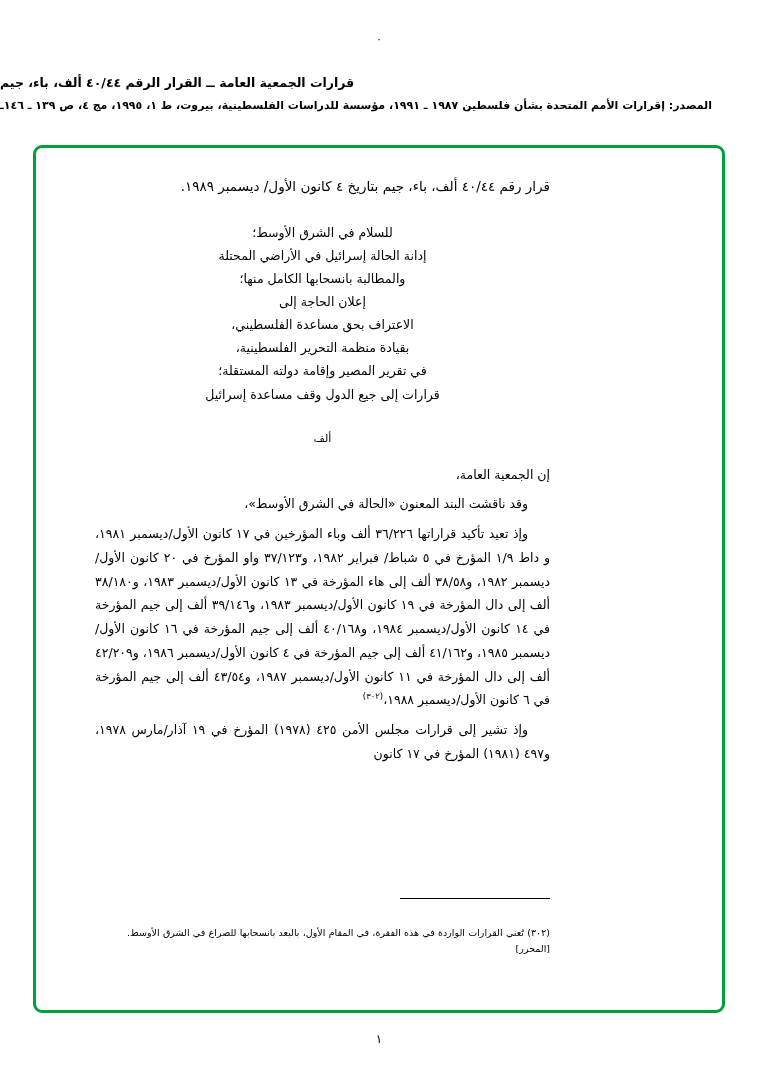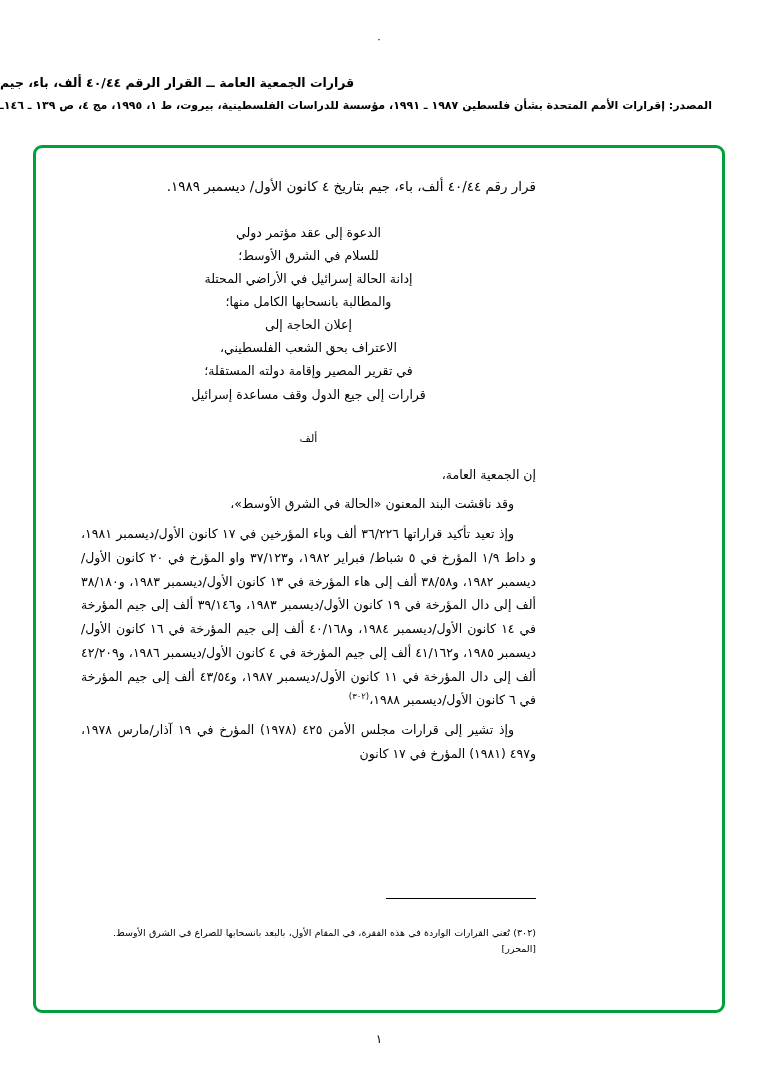--- a/index.html
+++ b/index.html
@@ -57,21 +57,21 @@
     left: 33px;
     width: 692px;
     height: 868px;
     border: 3px solid #00a13a;
     border-radius: 9px;
     box-sizing: border-box;
   }
   .content {
     position: absolute;
     top: 175px;
-    left: 33px;
+    left: 47px;
     width: 583px;
     height: 810px;
     box-sizing: border-box;
     padding: 0 80px 0 48px;
     direction: rtl;
     text-align: right;
   }
   .res-head {
     font-size: 13.5px;
     line-height: 1.75;
@@ -151,26 +151,26 @@
     <div class="header-source">المصدر: إقرارات الأمم المتحدة بشأن فلسطين ١٩٨٧ ـ ١٩٩١، مؤسسة للدراسات الفلسطينية، بيروت، ط ١، ١٩٩٥، مج ٤، ص ١٣٩ ـ ١٤٦ـ</div>
   </div>
 
   <div class="frame"></div>
 
   <div class="content">
 
     <div class="res-head">قرار رقم ٤٠/٤٤ ألف، باء، جيم بتاريخ ٤ كانون الأول/ ديسمبر ١٩٨٩.</div>
 
     <div class="title-lines">
-      <div>الدعوة إلى عقد مؤتمر دولي</div>
       <div>للسلام في الشرق الأوسط؛</div>
       <div>إدانة الحالة إسرائيل في الأراضي المحتلة</div>
       <div>والمطالبة بانسحابها الكامل منها؛</div>
       <div>إعلان الحاجة إلى</div>
-      <div>الاعتراف بحق الشعب الفلسطيني،</div>
+      <div>الاعتراف بحق مساعدة الفلسطيني،</div>
+      <div>بقيادة منظمة التحرير الفلسطينية،</div>
       <div>في تقرير المصير وإقامة دولته المستقلة؛</div>
       <div>قرارات إلى جيع الدول وقف مساعدة إسرائيل</div>
     </div>
 
     <div class="section-letter">ألف</div>
 
     <div class="para noindent">إن الجمعية العامة،</div>
     <div class="para indent">وقد ناقشت البند المعنون «الحالة في الشرق الأوسط»،</div>
     <div class="para indent"><span>وإذ تعيد تأكيد قراراتها ٣٦/٢٢٦ ألف وباء المؤرخين في ١٧ كانون الأول/ديسمبر ١٩٨١، و داط ١/٩ المؤرخ في ٥ شباط/ فبراير ١٩٨٢، و٣٧/١٢٣ واو المؤرخ في ٢٠ كانون الأول/ ديسمبر ١٩٨٢، و٣٨/٥٨ ألف إلى هاء المؤرخة في ١٣ كانون الأول/ديسمبر ١٩٨٣، و٣٨/١٨٠ ألف إلى دال المؤرخة في ١٩ كانون الأول/ديسمبر ١٩٨٣، و٣٩/١٤٦ ألف إلى جيم المؤرخة في ١٤ كانون الأول/ديسمبر ١٩٨٤، و٤٠/١٦٨ ألف إلى جيم المؤرخة في ١٦ كانون الأول/ديسمبر ١٩٨٥، و٤١/١٦٢ ألف إلى جيم المؤرخة في ٤ كانون الأول/ديسمبر ١٩٨٦، و٤٢/٢٠٩ ألف إلى دال المؤرخة في ١١ كانون الأول/ديسمبر ١٩٨٧، و٤٣/٥٤ ألف إلى جيم المؤرخة في ٦ كانون الأول/ديسمبر ١٩٨٨،</span><span class="sup">(٣٠٢)</span></div>
     <div class="para indent">وإذ تشير إلى قرارات مجلس الأمن ٤٢٥ (١٩٧٨) المؤرخ في ١٩ آذار/مارس ١٩٧٨، و٤٩٧ (١٩٨١) المؤرخ في ١٧ كانون</div>

